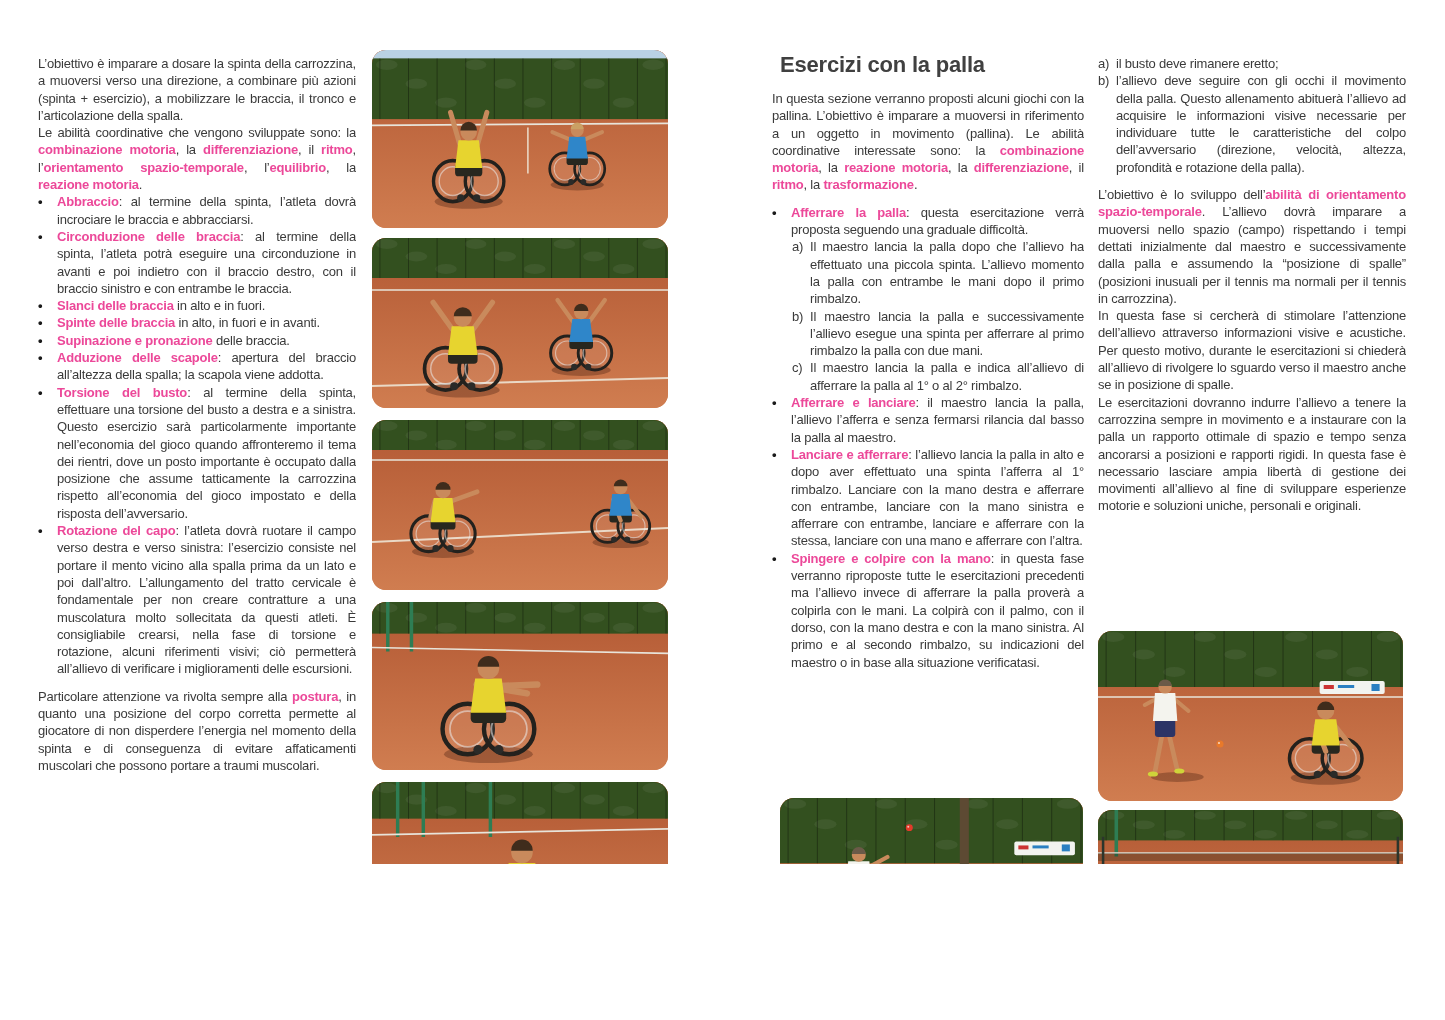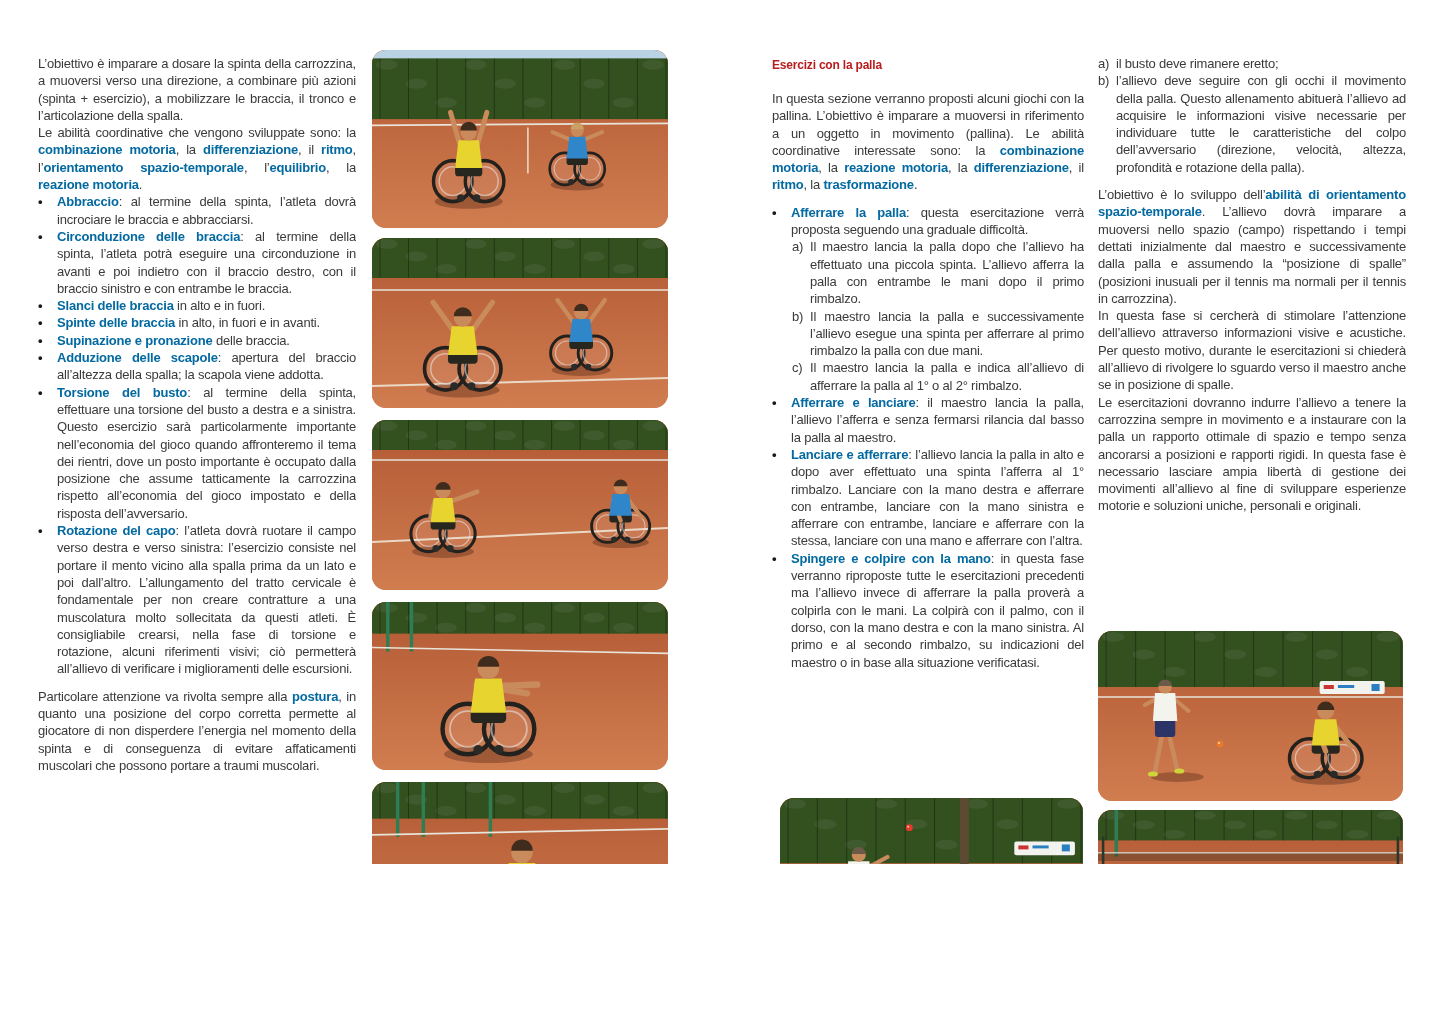--- a/index.html
+++ b/index.html
@@ -11,22 +11,22 @@
   #col-right{left:1098px;top:55px;width:308px;height:575px;}
   .para{text-align:justify;}
   .item{display:flex;text-align:justify;}
   .item .marker{flex:none;width:19px;}
   .item .marker.dot{font-weight:bold;color:#1a1a1a;}
   .item .body{flex:1;text-align:justify;}
   .item.sub{margin-left:20px;}
   .item.sub .marker{width:18px;}
   .item.lett .marker{width:18px;}
   .gap{height:10px;}
-  .bd{font-weight:bold;color:#0369a1;}
-  h1.heading{font-size:12px;line-height:20px;margin:0 0 15px 0;color:#b91c1c;letter-spacing:-0.2px;}
+  .bd{font-weight:bold;color:#ec4899;}
+  h1.heading{font-size:22px;line-height:20px;margin:0 0 15px 8px;color:#404040;letter-spacing:-0.2px;}
   .photo{position:absolute;border-radius:14px;overflow:hidden;background:#c97a4e;}
   .photo svg{display:block;width:100%;height:100%;}
   #ph1{left:372px;top:50px;width:296px;height:178px;}
   #ph2{left:372px;top:238px;width:296px;height:170px;}
   #ph3{left:372px;top:420px;width:296px;height:170px;}
   #ph4{left:372px;top:602px;width:296px;height:168px;}
   #ph5{left:372px;top:782px;width:296px;height:173px;}
   #ph6{left:780px;top:798px;width:303px;height:168px;}
   #ph7{left:1098px;top:631px;width:305px;height:170px;}
   #ph8{left:1098px;top:810px;width:305px;height:152px;}
@@ -369,21 +369,21 @@
     <h1 class="heading">Esercizi con la palla</h1>
     <div>
         <div class="para"><span>In questa sezione verranno proposti alcuni giochi con la pallina. L’obiettivo è imparare a muoversi in riferimento a un oggetto in movimento (pallina). Le abilità coordinative interessate sono: la </span><span class="bd">combinazione motoria</span><span>, la </span><span class="bd">reazione motoria</span><span>, la </span><span class="bd">differenziazione</span><span>, il </span><span class="bd">ritmo</span><span>, la </span><span class="bd">trasformazione</span><span>.</span></div>
         <div class="gap"></div>
         <div class="item">
           <span class="marker dot">•</span>
           <span class="body"><span class="bd">Afferrare la palla</span><span>: questa esercitazione verrà proposta seguendo una graduale difficoltà.</span></span>
         </div>
         <div class="item sub">
           <span class="marker">a)</span>
-          <span class="body"><span>Il maestro lancia la palla dopo che l’allievo ha effettuato una piccola spinta. L’allievo afferra la palla con entrambe le mani dopo il primo rimbalzo.</span></span>
+          <span class="body"><span>Il maestro lancia la palla dopo che l’allievo ha effettuato una piccola spinta. L’allievo momento la palla con entrambe le mani dopo il primo rimbalzo.</span></span>
         </div>
         <div class="item sub">
           <span class="marker">b)</span>
           <span class="body"><span>Il maestro lancia la palla e successivamente l’allievo esegue una spinta per afferrare al primo rimbalzo la palla con due mani.</span></span>
         </div>
         <div class="item sub">
           <span class="marker">c)</span>
           <span class="body"><span>Il maestro lancia la palla e indica all’allievo di afferrare la palla al 1° o al 2° rimbalzo.</span></span>
         </div>
         <div class="item">

